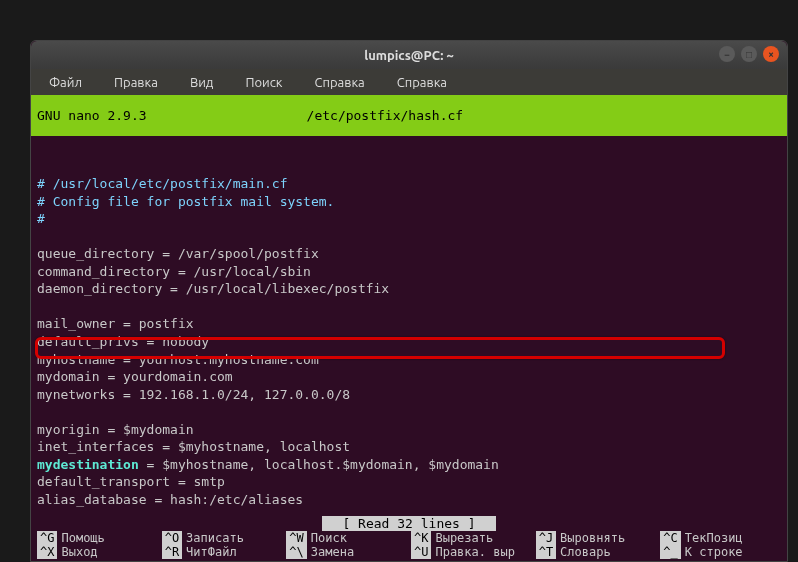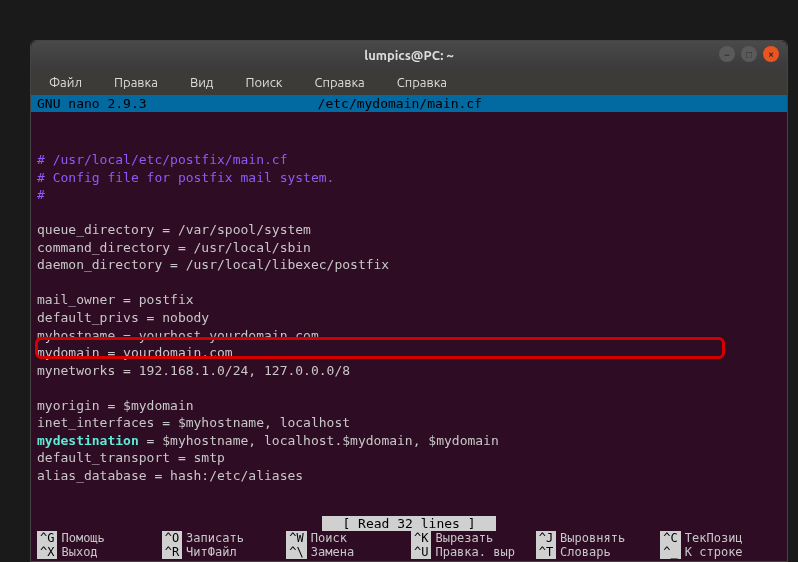--- a/index.html
+++ b/index.html
@@ -62,41 +62,40 @@
   display: flex;
   align-items: center;
   padding: 0 10px;
   gap: 16px;
   color: #ddd;
   font-family: Ubuntu, sans-serif;
   font-size: 13px;
 }
 .menubar span { padding: 2px 8px; }
 .nano-header {
-  background: #0369a1;
+  background: #84cc16;
   color: #000;
-  padding: 1px 6px;
+  padding: 13px 6px;
   font-family: monospace;
   display: flex;
-  gap: 11px;
 }
 .nano-header .app { flex: 0 0 auto; padding-right: 100px;}
 .nano-header .file { flex: 1; text-align: left; padding-left: 60px;}
 .term {
   flex: 1;
   background: #2e0c24;
   color: #c8c8c8;
   padding: 4px 6px;
   line-height: 1.35;
   font-family: "DejaVu Sans Mono", monospace;
   white-space: pre;
   overflow: hidden;
   position: relative;
 }
-.cyan { color: #8b5cf6; }
+.cyan { color: #7dd3fc; }
 .red { color: #5eead4; font-weight: bold;}
 .white { color: #c8c8c8; }
 .highlight-line {
   position: absolute;
   border: 3px solid #d40000;
   border-radius: 6px;
   height: 22px;
   left: 35px;
   width: 690px;
   top: 337px;
@@ -148,36 +147,36 @@
     <span>Файл</span>
     <span>Правка</span>
     <span>Вид</span>
     <span>Поиск</span>
     <span>Справка</span>
     <span>Справка</span>
   </div>
 
   <div class="nano-header">
     <span class="app">  GNU nano 2.9.3</span>
-    <span class="file">/etc/mydomain/main.cf</span>
+    <span class="file">/etc/postfix/hash.cf</span>
   </div>
 
   <div class="term">
 <span> </span>
 <span class="cyan"># /usr/local/etc/postfix/main.cf</span>
 <span class="cyan"># Config file for postfix mail system.</span>
 <span class="cyan">#</span>
 <span> </span>
-<span class="white">queue_directory = /var/spool/system</span>
+<span class="white">queue_directory = /var/spool/postfix</span>
 <span class="white">command_directory = /usr/local/sbin</span>
 <span class="white">daemon_directory = /usr/local/libexec/postfix</span>
 <span> </span>
 <span class="white">mail_owner = postfix</span>
 <span class="white">default_privs = nobody</span>
-<span class="white">myhostname = yourhost.yourdomain.com</span>
+<span class="white">myhostname = yourhost.myhostname.com</span>
 <span class="white">mydomain = yourdomain.com</span>
 <span class="white">mynetworks = 192.168.1.0/24, 127.0.0.0/8</span>
 <span> </span>
 <span class="white">myorigin = $mydomain</span>
 <span class="white">inet_interfaces = $myhostname, localhost</span>
 <span><span class="red">mydestination</span><span class="white"> = $myhostname, localhost.$mydomain, $mydomain</span></span>
 <span class="white">default_transport = smtp</span>
 <span class="white">alias_database = hash:/etc/aliases</span>
   </div>
 

